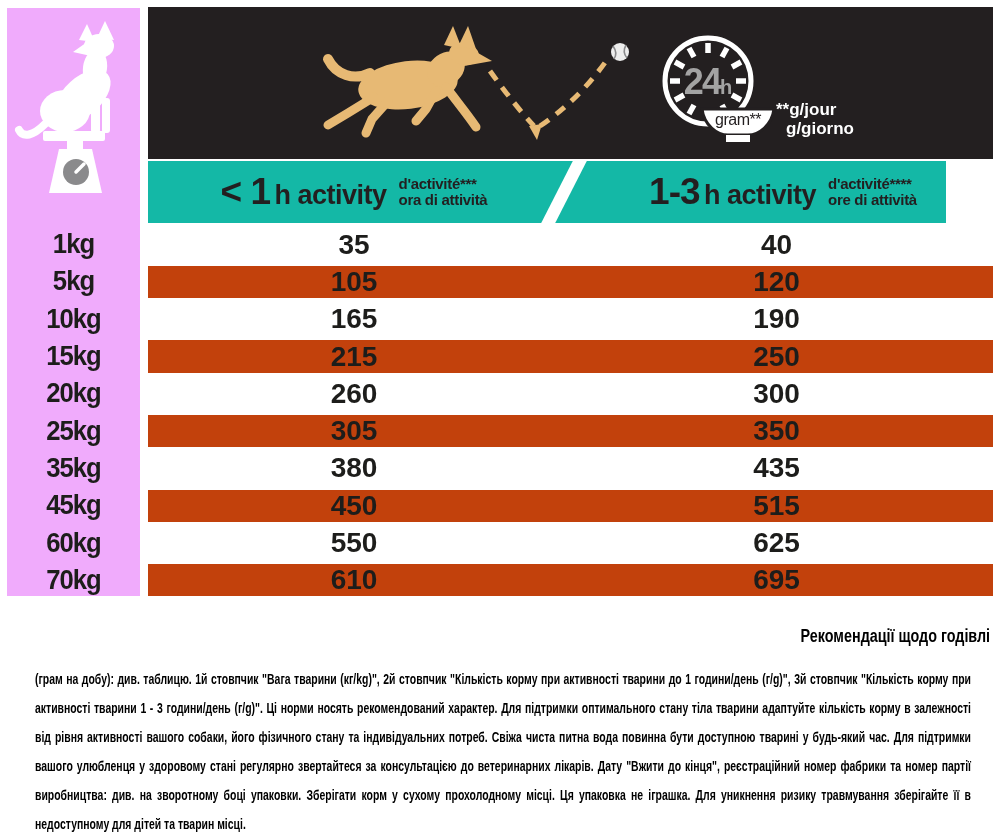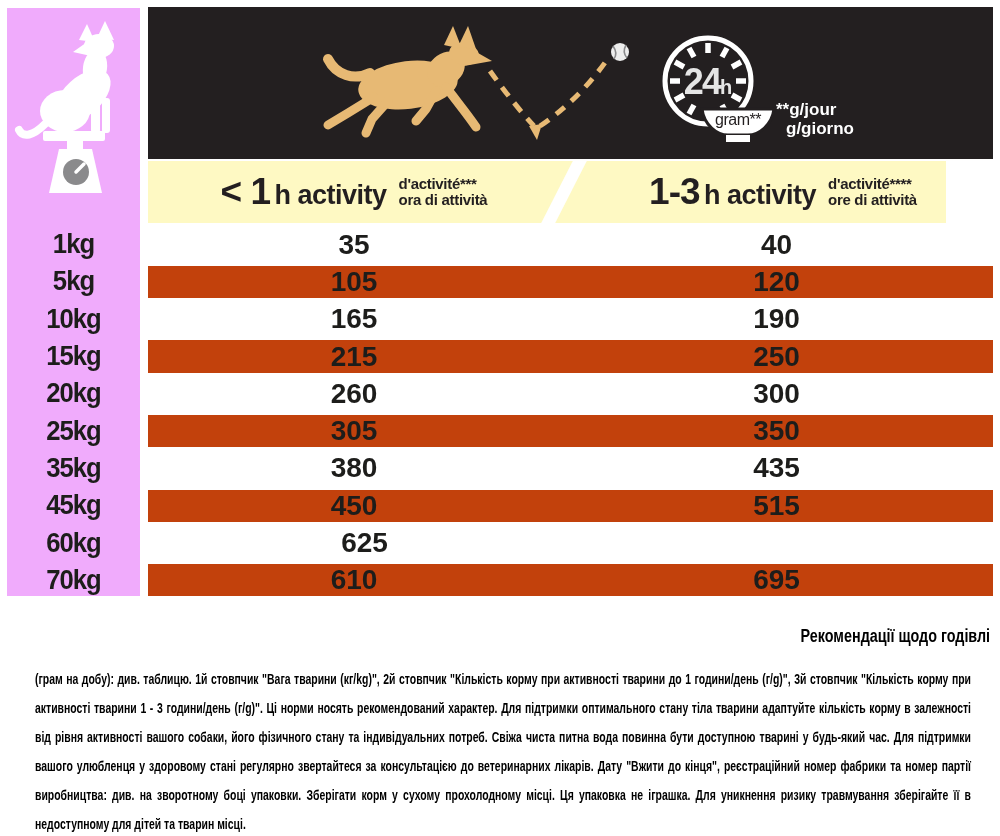--- a/index.html
+++ b/index.html
@@ -10,30 +10,30 @@
   .sidebar{position:absolute;left:7px;top:8px;width:133px;height:588px;background:#f0abfc;}
   .scale-icon{position:absolute;left:0;top:0;}
   .weights{position:absolute;left:0;top:218px;width:133px;}
   .weight{height:37.3px;display:flex;align-items:center;justify-content:center;
           font-weight:700;font-size:27px;letter-spacing:-1px;transform:scaleX(.95);}
 
   
   .banner{position:absolute;left:148px;top:7px;width:845px;height:152px;background:#231f20;}
   .banner svg{position:absolute;left:0;top:0;}
   .clock-text{position:absolute;left:512px;top:54px;width:96px;text-align:center;
-              color:#e5e5e5;font-weight:700;font-size:36px;letter-spacing:-2px;}
+              color:#a3a3a3;font-weight:700;font-size:36px;letter-spacing:-2px;}
   .clock-text .unit{font-size:20px;letter-spacing:0;}
   .bowl-text{position:absolute;left:552px;top:104px;width:76px;text-align:center;
              color:#231f20;font-weight:400;font-size:16px;letter-spacing:-.5px;}
   .unit-note{position:absolute;left:628px;top:93px;color:#fff;font-weight:700;
              font-size:17px;line-height:19px;}
   .unit-note .l2{margin-left:10px;}
 
   
-  .thead{position:absolute;left:148px;top:161px;width:798px;height:62px;background:#fef9c3;}
+  .thead{position:absolute;left:148px;top:161px;width:798px;height:62px;background:#14b8a6;}
   .th{position:absolute;top:0;height:62px;display:flex;align-items:center;
       justify-content:center;gap:12px;color:#231f20;}
   .th.c1{left:0;width:412px;}
   .th.c2{left:425px;width:420px;}
   .main{font-weight:700;white-space:nowrap;}
   .main .big{font-size:37px;letter-spacing:-1px;}
   .main .med{font-size:27px;letter-spacing:-.5px;}
   .sub{font-weight:700;font-size:15px;line-height:16px;letter-spacing:-.3px;}
   .slash{position:absolute;left:409px;top:0;width:14px;height:62px;background:#fff;
          transform:skewX(-27deg);}
@@ -201,20 +201,21 @@
     </div>
     <div class="row">
       <div class="cell c1">380</div>
       <div class="cell c2">435</div>
     </div>
     <div class="row gray">
       <div class="cell c1">450</div>
       <div class="cell c2">515</div>
     </div>
     <div class="row">
+      <div class="cell c1">550</div>
       <div class="cell c2">625</div>
     </div>
     <div class="row gray">
       <div class="cell c1">610</div>
       <div class="cell c2">695</div>
     </div>
   </div>
 
   <div class="footer-head">Рекомендації щодо годівлі</div>
   <p class="footer-body"><b>(грам на добу):</b> <span>див. таблицю. 1й стовпчик "Вага тварини (кг/kg)", 2й стовпчик "Кількість корму при активності тварини до 1 години/день (г/g)", 3й стовпчик "Кількість корму при активності тварини 1 - 3 години/день (г/g)". Ці норми носять рекомендований характер. Для підтримки оптимального стану тіла тварини адаптуйте кількість корму в залежності від рівня активності вашого собаки, його фізичного стану та індивідуальних потреб. Свіжа чиста питна вода повинна бути доступною тварині у будь-який час. Для підтримки вашого улюбленця у здоровому стані регулярно звертайтеся за консультацією до ветеринарних лікарів. Дату "Вжити до кінця", реєстраційний номер фабрики та номер партії виробництва: див. на зворотному боці упаковки. Зберігати корм у сухому прохолодному місці. Ця упаковка не іграшка. Для уникнення ризику травмування зберігайте її в недоступному для дітей та тварин місці.</span></p>

